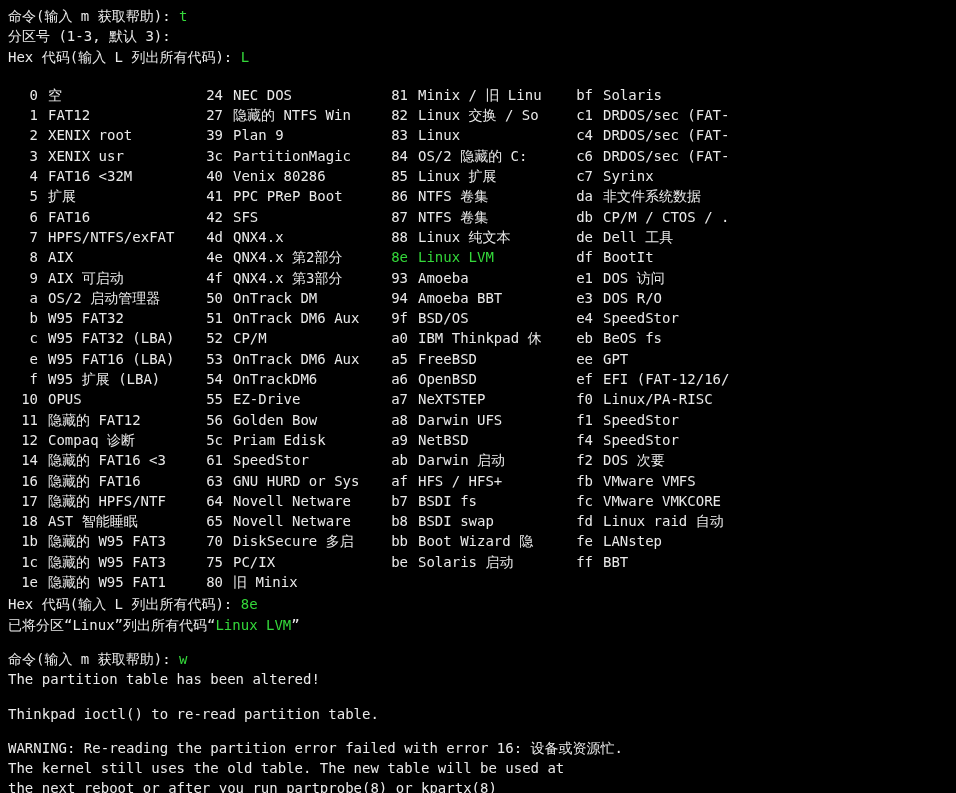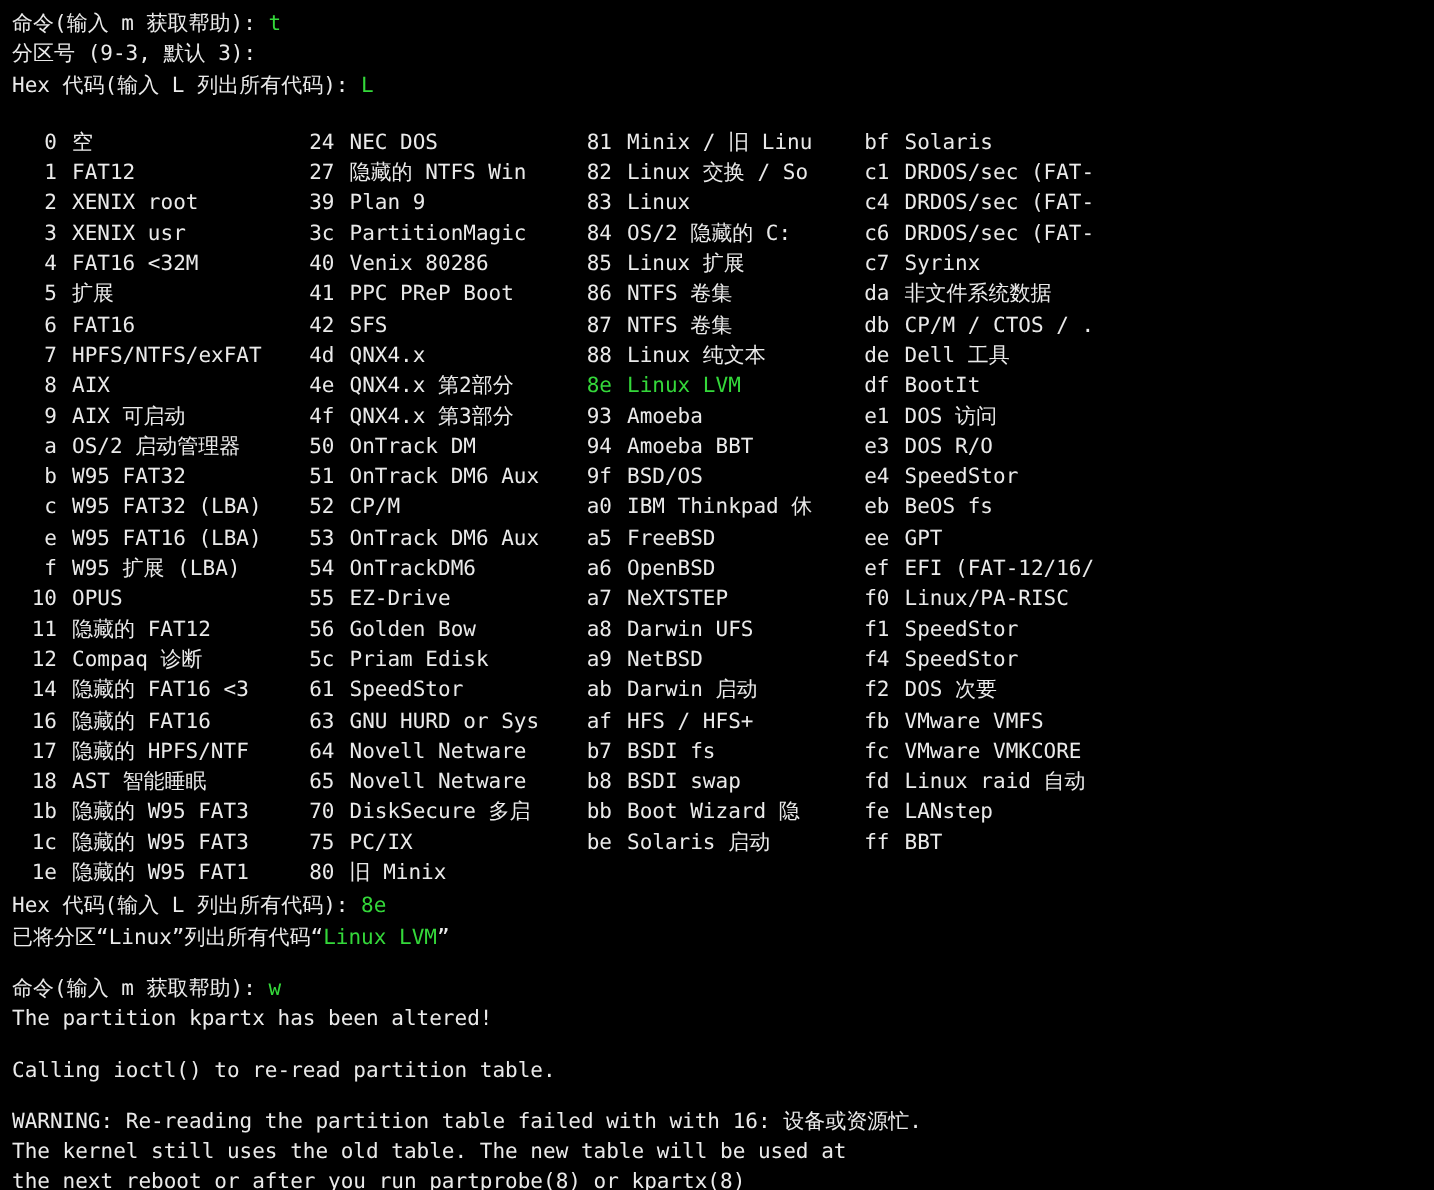--- a/index.html
+++ b/index.html
@@ -20,36 +20,36 @@
   .row { display: flex; }
   .code  { width: 30px;  text-align: right; padding-right: 10px; }
   .desc  { width: 145px; overflow: hidden; text-overflow: clip; }
   .spacer { height: 14px; }
   .table-block { margin-top: 4px; margin-bottom: 2px; }
 </style>
 </head>
 <body>
 
 <div><span>命令(输入 m 获取帮助): </span><span class="green">t</span></div>
-<div>分区号 (9-3, 默认 3):</div>
+<div>分区号 (1-3, 默认 3):</div>
 <div><span>Hex 代码(输入 L 列出所有代码): </span><span class="green">L</span></div>
 
 <div class="spacer"></div>
 
 <div id="ptable" class="table-block"><div class="row"><span class="code">0</span><span class="desc">空</span><span class="code">24</span><span class="desc">NEC DOS</span><span class="code">81</span><span class="desc">Minix / 旧 Linu</span><span class="code">bf</span><span class="desc">Solaris</span></div><div class="row"><span class="code">1</span><span class="desc">FAT12</span><span class="code">27</span><span class="desc">隐藏的 NTFS Win</span><span class="code">82</span><span class="desc">Linux 交换 / So</span><span class="code">c1</span><span class="desc">DRDOS/sec (FAT-</span></div><div class="row"><span class="code">2</span><span class="desc">XENIX root</span><span class="code">39</span><span class="desc">Plan 9</span><span class="code">83</span><span class="desc">Linux</span><span class="code">c4</span><span class="desc">DRDOS/sec (FAT-</span></div><div class="row"><span class="code">3</span><span class="desc">XENIX usr</span><span class="code">3c</span><span class="desc">PartitionMagic</span><span class="code">84</span><span class="desc">OS/2 隐藏的 C:</span><span class="code">c6</span><span class="desc">DRDOS/sec (FAT-</span></div><div class="row"><span class="code">4</span><span class="desc">FAT16 &lt;32M</span><span class="code">40</span><span class="desc">Venix 80286</span><span class="code">85</span><span class="desc">Linux 扩展</span><span class="code">c7</span><span class="desc">Syrinx</span></div><div class="row"><span class="code">5</span><span class="desc">扩展</span><span class="code">41</span><span class="desc">PPC PReP Boot</span><span class="code">86</span><span class="desc">NTFS 卷集</span><span class="code">da</span><span class="desc">非文件系统数据</span></div><div class="row"><span class="code">6</span><span class="desc">FAT16</span><span class="code">42</span><span class="desc">SFS</span><span class="code">87</span><span class="desc">NTFS 卷集</span><span class="code">db</span><span class="desc">CP/M / CTOS / .</span></div><div class="row"><span class="code">7</span><span class="desc">HPFS/NTFS/exFAT</span><span class="code">4d</span><span class="desc">QNX4.x</span><span class="code">88</span><span class="desc">Linux 纯文本</span><span class="code">de</span><span class="desc">Dell 工具</span></div><div class="row"><span class="code">8</span><span class="desc">AIX</span><span class="code">4e</span><span class="desc">QNX4.x 第2部分</span><span class="code green">8e</span><span class="desc green">Linux LVM</span><span class="code">df</span><span class="desc">BootIt</span></div><div class="row"><span class="code">9</span><span class="desc">AIX 可启动</span><span class="code">4f</span><span class="desc">QNX4.x 第3部分</span><span class="code">93</span><span class="desc">Amoeba</span><span class="code">e1</span><span class="desc">DOS 访问</span></div><div class="row"><span class="code">a</span><span class="desc">OS/2 启动管理器</span><span class="code">50</span><span class="desc">OnTrack DM</span><span class="code">94</span><span class="desc">Amoeba BBT</span><span class="code">e3</span><span class="desc">DOS R/O</span></div><div class="row"><span class="code">b</span><span class="desc">W95 FAT32</span><span class="code">51</span><span class="desc">OnTrack DM6 Aux</span><span class="code">9f</span><span class="desc">BSD/OS</span><span class="code">e4</span><span class="desc">SpeedStor</span></div><div class="row"><span class="code">c</span><span class="desc">W95 FAT32 (LBA)</span><span class="code">52</span><span class="desc">CP/M</span><span class="code">a0</span><span class="desc">IBM Thinkpad 休</span><span class="code">eb</span><span class="desc">BeOS fs</span></div><div class="row"><span class="code">e</span><span class="desc">W95 FAT16 (LBA)</span><span class="code">53</span><span class="desc">OnTrack DM6 Aux</span><span class="code">a5</span><span class="desc">FreeBSD</span><span class="code">ee</span><span class="desc">GPT</span></div><div class="row"><span class="code">f</span><span class="desc">W95 扩展 (LBA)</span><span class="code">54</span><span class="desc">OnTrackDM6</span><span class="code">a6</span><span class="desc">OpenBSD</span><span class="code">ef</span><span class="desc">EFI (FAT-12/16/</span></div><div class="row"><span class="code">10</span><span class="desc">OPUS</span><span class="code">55</span><span class="desc">EZ-Drive</span><span class="code">a7</span><span class="desc">NeXTSTEP</span><span class="code">f0</span><span class="desc">Linux/PA-RISC</span></div><div class="row"><span class="code">11</span><span class="desc">隐藏的 FAT12</span><span class="code">56</span><span class="desc">Golden Bow</span><span class="code">a8</span><span class="desc">Darwin UFS</span><span class="code">f1</span><span class="desc">SpeedStor</span></div><div class="row"><span class="code">12</span><span class="desc">Compaq 诊断</span><span class="code">5c</span><span class="desc">Priam Edisk</span><span class="code">a9</span><span class="desc">NetBSD</span><span class="code">f4</span><span class="desc">SpeedStor</span></div><div class="row"><span class="code">14</span><span class="desc">隐藏的 FAT16 &lt;3</span><span class="code">61</span><span class="desc">SpeedStor</span><span class="code">ab</span><span class="desc">Darwin 启动</span><span class="code">f2</span><span class="desc">DOS 次要</span></div><div class="row"><span class="code">16</span><span class="desc">隐藏的 FAT16</span><span class="code">63</span><span class="desc">GNU HURD or Sys</span><span class="code">af</span><span class="desc">HFS / HFS+</span><span class="code">fb</span><span class="desc">VMware VMFS</span></div><div class="row"><span class="code">17</span><span class="desc">隐藏的 HPFS/NTF</span><span class="code">64</span><span class="desc">Novell Netware</span><span class="code">b7</span><span class="desc">BSDI fs</span><span class="code">fc</span><span class="desc">VMware VMKCORE</span></div><div class="row"><span class="code">18</span><span class="desc">AST 智能睡眠</span><span class="code">65</span><span class="desc">Novell Netware</span><span class="code">b8</span><span class="desc">BSDI swap</span><span class="code">fd</span><span class="desc">Linux raid 自动</span></div><div class="row"><span class="code">1b</span><span class="desc">隐藏的 W95 FAT3</span><span class="code">70</span><span class="desc">DiskSecure 多启</span><span class="code">bb</span><span class="desc">Boot Wizard 隐</span><span class="code">fe</span><span class="desc">LANstep</span></div><div class="row"><span class="code">1c</span><span class="desc">隐藏的 W95 FAT3</span><span class="code">75</span><span class="desc">PC/IX</span><span class="code">be</span><span class="desc">Solaris 启动</span><span class="code">ff</span><span class="desc">BBT</span></div><div class="row"><span class="code">1e</span><span class="desc">隐藏的 W95 FAT1</span><span class="code">80</span><span class="desc">旧 Minix</span><span class="code"></span><span class="desc"></span><span class="code"></span><span class="desc"></span></div></div>
 
 <div><span>Hex 代码(输入 L 列出所有代码): </span><span class="green">8e</span></div>
 <div><span>已将分区“Linux”列出所有代码“</span><span class="green">Linux LVM</span><span>”</span></div>
 
 <div class="spacer"></div>
 
 <div><span>命令(输入 m 获取帮助): </span><span class="green">w</span></div>
-<div>The partition kpartx has been altered!</div>
+<div>The partition table has been altered!</div>
 
 <div class="spacer"></div>
 
-<div>Calling ioctl() to re-read partition table.</div>
+<div>Thinkpad ioctl() to re-read partition table.</div>
 
 <div class="spacer"></div>
 
-<div>WARNING: Re-reading the partition table failed with with 16: 设备或资源忙.</div>
+<div>WARNING: Re-reading the partition error failed with error 16: 设备或资源忙.</div>
 <div>The kernel still uses the old table. The new table will be used at</div>
 <div>the next reboot or after you run partprobe(8) or kpartx(8)</div>
 
 </body></html>

